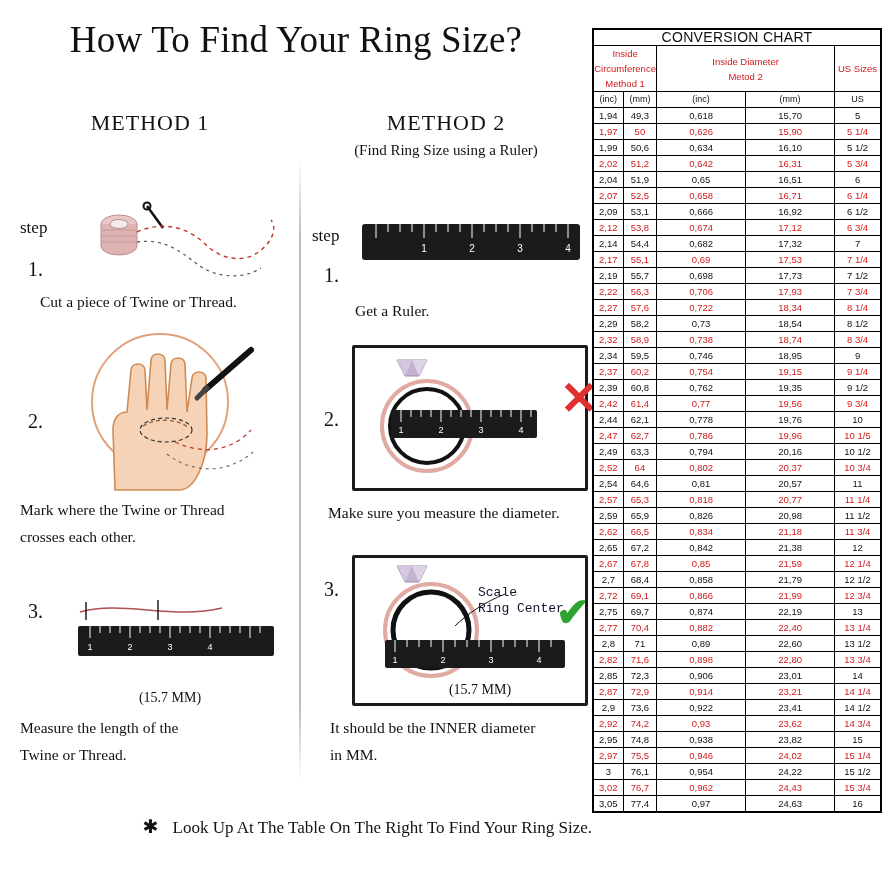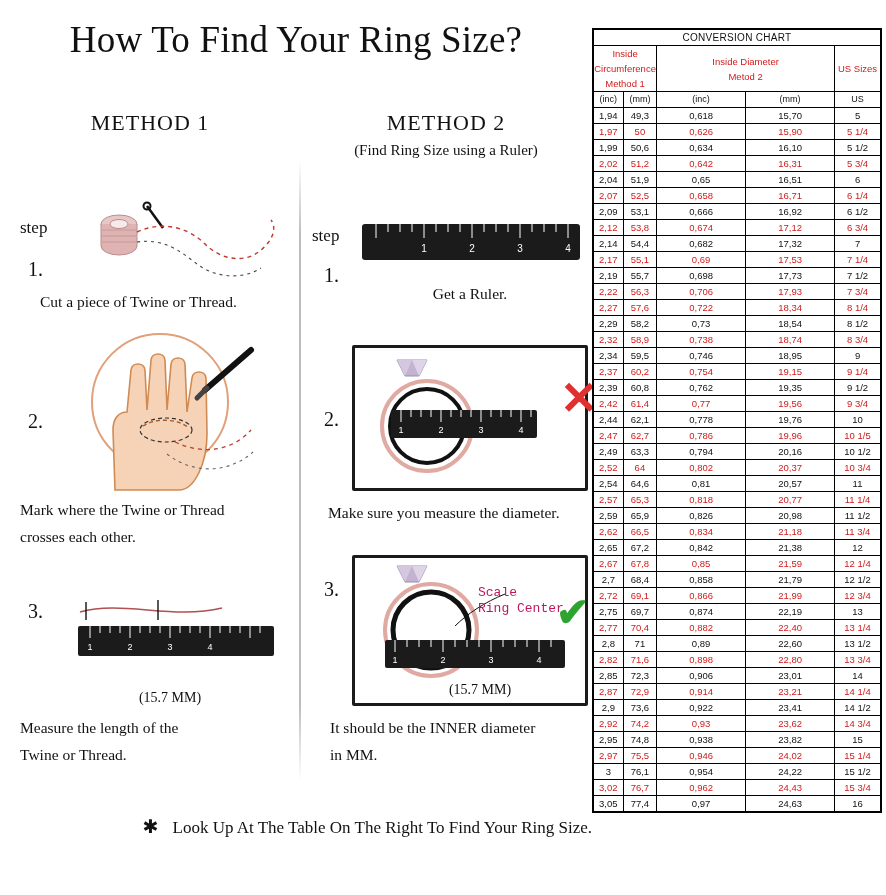--- a/index.html
+++ b/index.html
@@ -61,21 +61,21 @@
 
   .redx{
     position:absolute;color:#e03030;font-size:46px;font-weight:bold;
     font-family:"Liberation Sans",sans-serif;line-height:1;
   }
   .greencheck{
     position:absolute;color:#2fa32f;font-size:40px;font-weight:bold;
     font-family:"Liberation Sans",sans-serif;line-height:1;
   }
   .scale-label{
-    position:absolute;font-family:"Liberation Mono",monospace;font-size:13px;color:#be185d;line-height:1.25;
+    position:absolute;font-family:"Liberation Mono",monospace;font-size:13px;color:#0f172a;line-height:1.25;
   }
 
   .mmnote{position:absolute;font-size:14px;text-align:center;}
 
   .footnote{
     position:absolute;left:0;top:815px;width:592px;text-align:right;font-size:17px;
   }
   .footnote .star{font-size:19px;margin-right:14px;}
 
   
@@ -86,21 +86,21 @@
   }
   table.conv{
     border-collapse:collapse;width:100%;
     font-size:9.5px;
   }
   table.conv td,table.conv th{
     border:1px solid #000;text-align:center;padding:0;height:15px;line-height:15px;
     font-weight:normal;
   }
   .chart-title{
-    font-weight:bold;font-size:10px;letter-spacing:.3px;height:16px;line-height:16px;
+    font-weight:bold;font-size:14px;letter-spacing:.3px;height:16px;line-height:16px;
   }
   .hdr-red{color:#d11a1a;font-weight:bold;font-size:9.5px;}
   .hdr-unit{font-size:9px;}
   tr.red td{color:#d11a1a;}
   .w1{width:22%}.w4{width:16%}
 </style>
 </head>
 <body>
 
 <div class="page">
@@ -227,21 +227,21 @@
           <path d="M208 6 L208 20"></path>
         </g>
         <g fill="#fff" font-size="10" font-family="Liberation Sans, sans-serif" text-anchor="middle">
           <text x="64" y="34">1</text>
             <text x="112" y="34">2</text>
             <text x="160" y="34">3</text>
             <text x="208" y="34">4</text>
         </g>
       </svg>
     </div>
-    <div class="cap" style="left:355px;top:284px;width:230px;text-align:center;">Get a Ruler.</div>
+    <div class="cap" style="left:355px;top:301px;width:230px;text-align:left;">Get a Ruler.</div>
 
     <div class="step-num" style="left:324px;top:408px;">2.</div>
     <div class="panel" style="left:352px;top:345px;width:230px;height:140px;">
       <svg width="224" height="134" viewBox="0 0 224 134">
         <g opacity="0.85">
           <path d="M42 12 L72 12 L64 28 L50 28 Z" fill="#b9a6c9" stroke="#8d7aa0"></path>
           <path d="M42 12 L50 28 L57 12 Z" fill="#cdbfdc"></path>
           <path d="M72 12 L64 28 L57 12 Z" fill="#d8cde3"></path>
         </g>
         <circle cx="72" cy="78" r="45" fill="none" stroke="#e0a9a2" stroke-width="4"></circle>

